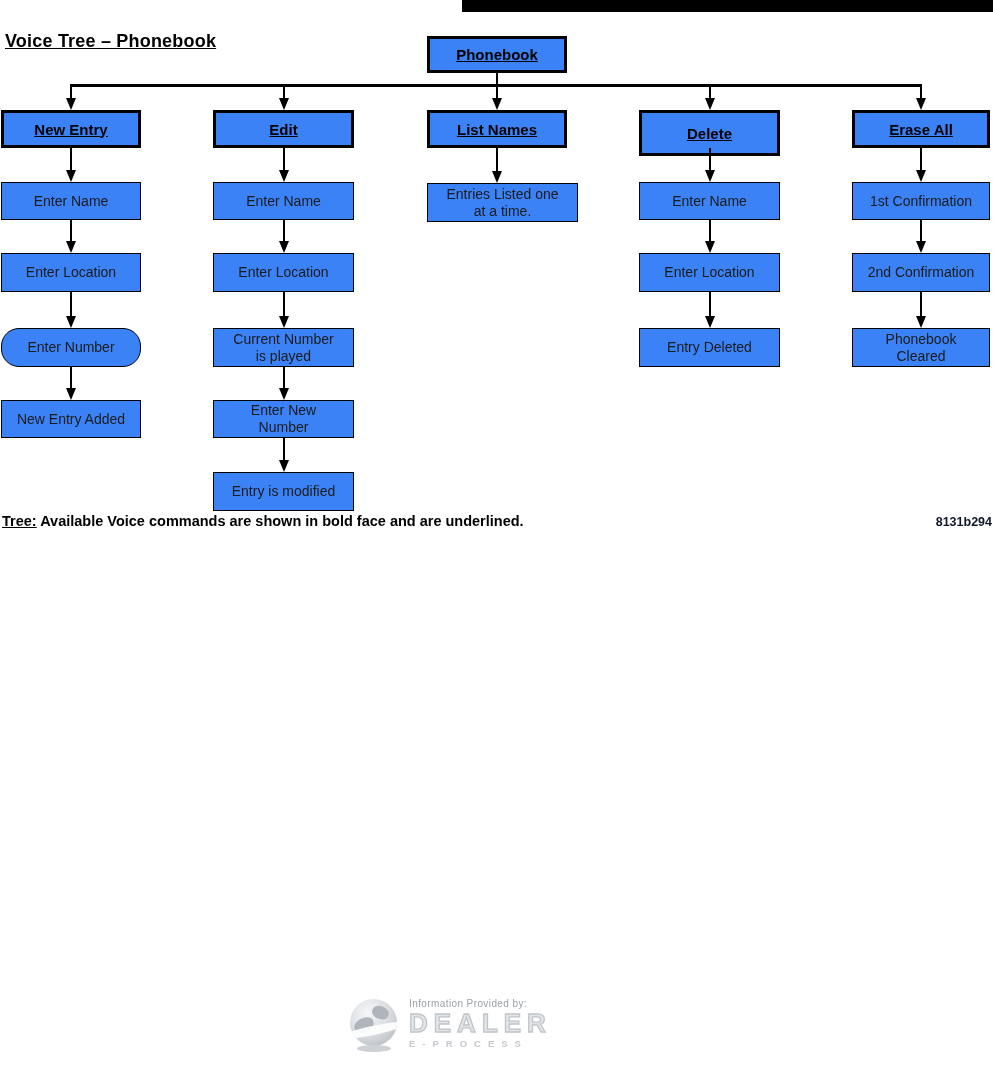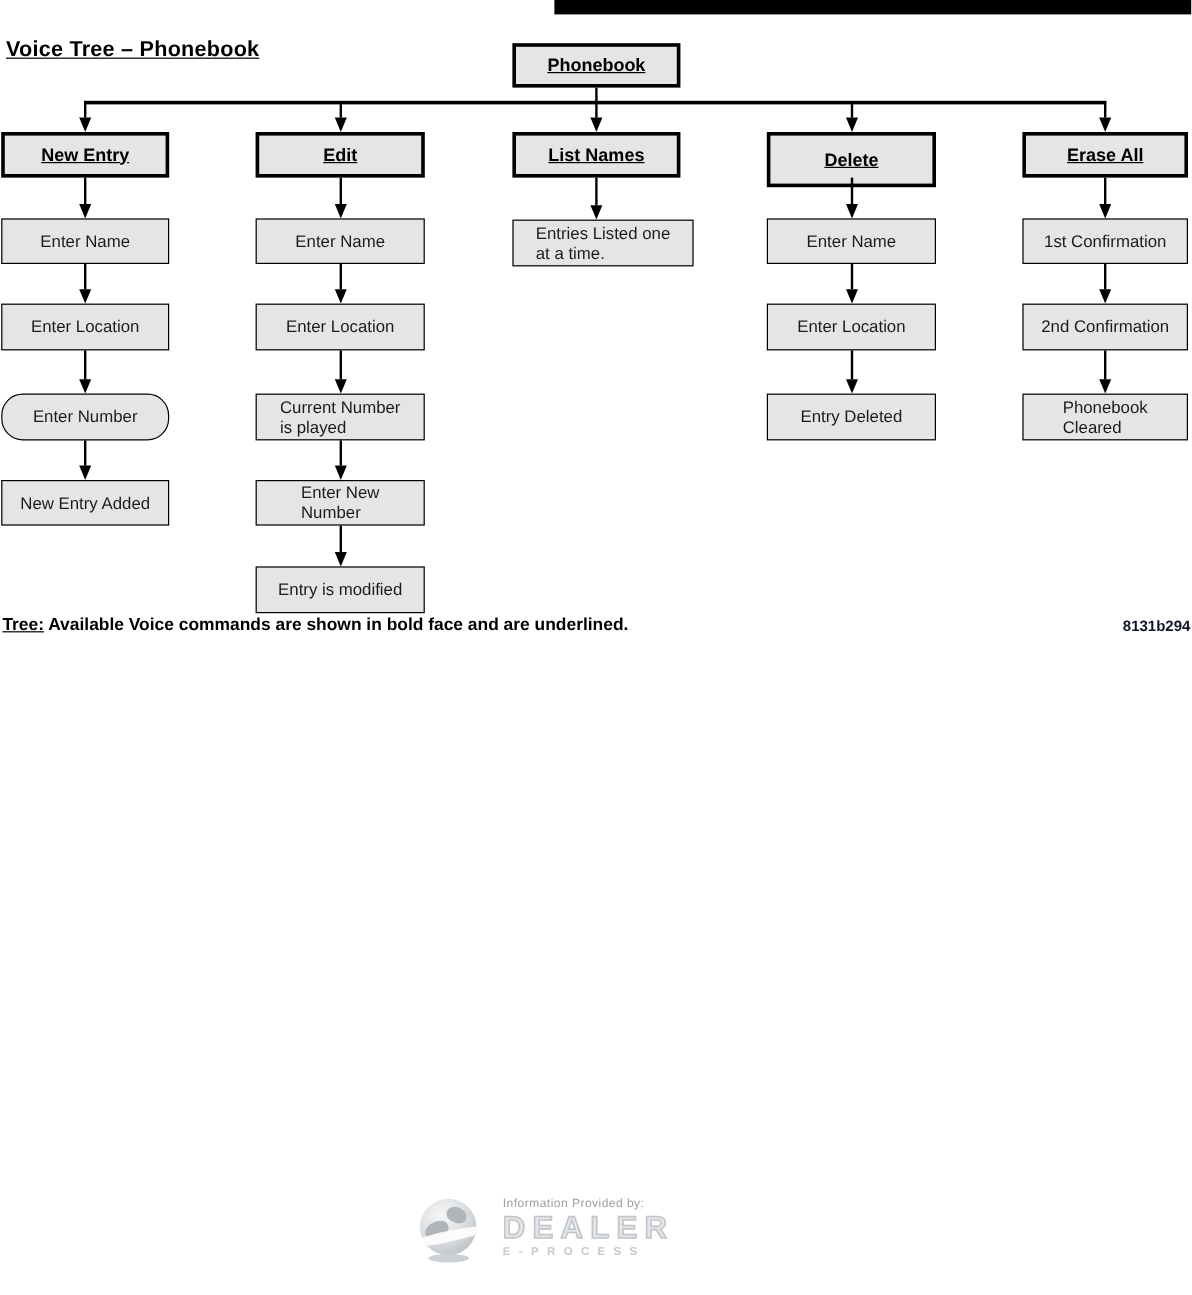--- a/index.html
+++ b/index.html
@@ -4,22 +4,22 @@
 <style>
   html,body { margin:0; padding:0; background:#fff; }
   .page { position:relative; width:993px; height:1079px; background:#ffffff;
           font-family:"Liberation Sans", sans-serif; overflow:hidden; }
 
   .topbar { position:absolute; left:462px; top:0; width:531px; height:12px; background:#000; }
 
   .title { position:absolute; left:5px; top:31px; font-size:18px; font-weight:bold;
            color:#000; text-decoration:underline; letter-spacing:0.2px; }
 
-  .box { position:absolute; background:#e5e5e5; box-sizing:border-box;
-         display:flex; align-items:center; justify-content:center; text-align:left; }
+  .box { position:absolute; background:#3b82f6; box-sizing:border-box;
+         display:flex; align-items:center; justify-content:center; text-align:center; }
   .box.head { border:3px solid #000; font-size:15px; font-weight:bold;
               text-decoration:underline; color:#000; }
   .box.child { border:1.5px solid #000; font-size:14px; color:#1b1b1b;
                line-height:1.18; white-space:pre-line; }
 
   .hline { position:absolute; background:#000; }
   .vline { position:absolute; background:#000; }
 
   .arrow { position:absolute; display:flex; flex-direction:column; align-items:center;
            transform:translateX(-50%); }
@@ -36,21 +36,21 @@
   .sphere { position:absolute; left:0; top:2px; width:47px; height:47px; border-radius:50%;
             background:radial-gradient(circle at 38% 30%, #f5f6f7 0%, #dde0e3 45%, #c0c4c9 78%, #a9aeb4 100%);
             overflow:hidden; }
   .continent { position:absolute; background:#b0b5bb; }
   .c1 { width:20px; height:14px; left:4px; top:19px; border-radius:60% 40% 55% 45%; transform:rotate(-15deg); }
   .c2 { width:17px; height:13px; left:22px; top:7px; border-radius:45% 60% 40% 55%; transform:rotate(12deg); }
   .swoosh { position:absolute; width:72px; height:9px; background:#fff; opacity:.9;
             left:-13px; top:27px; border-radius:50%; transform:rotate(-12deg); }
   .gshadow { position:absolute; left:7px; top:48px; width:34px; height:7px; border-radius:50%;
              background:#cdd0d4; }
-  .wm-text { margin-left:17px; padding-top:1px; }
+  .wm-text { margin-left:7px; padding-top:1px; }
   .wm-provided { font-size:10px; color:#9ba0a5; letter-spacing:0.4px; }
   .wm-brand { margin-top:1px; font-size:26px; line-height:1; font-weight:bold; letter-spacing:6px;
               color:#e3e6e8; -webkit-text-stroke:1.3px #c1c5c9; }
   .wm-sub { margin-top:2px; font-size:9.5px; font-weight:bold; letter-spacing:7px; color:#c6cace; }
 </style>
 </head>
 <body>
 
 <div class="page">
 

